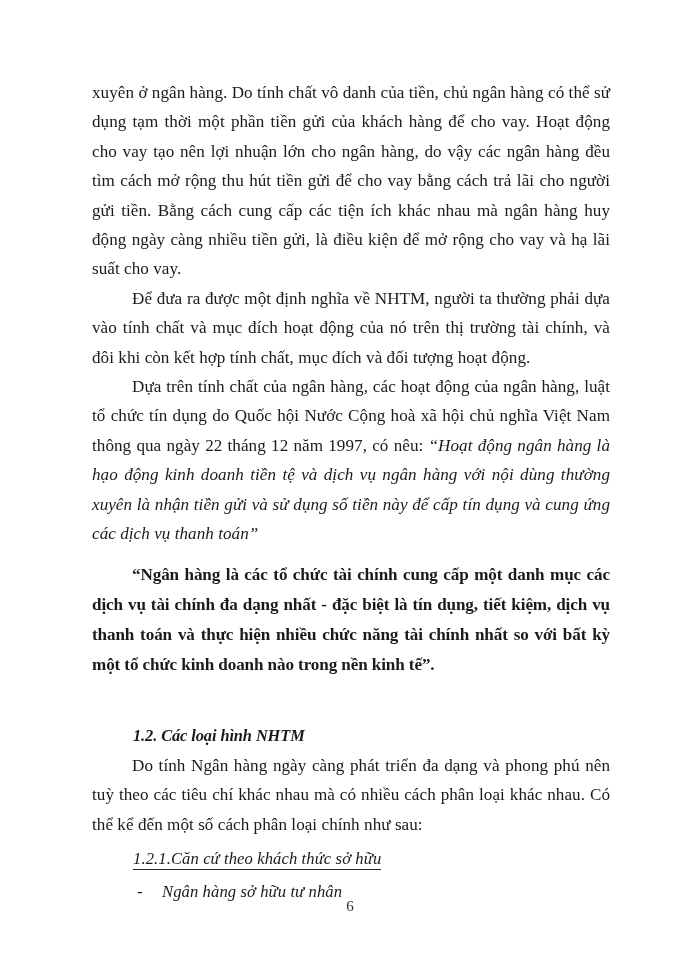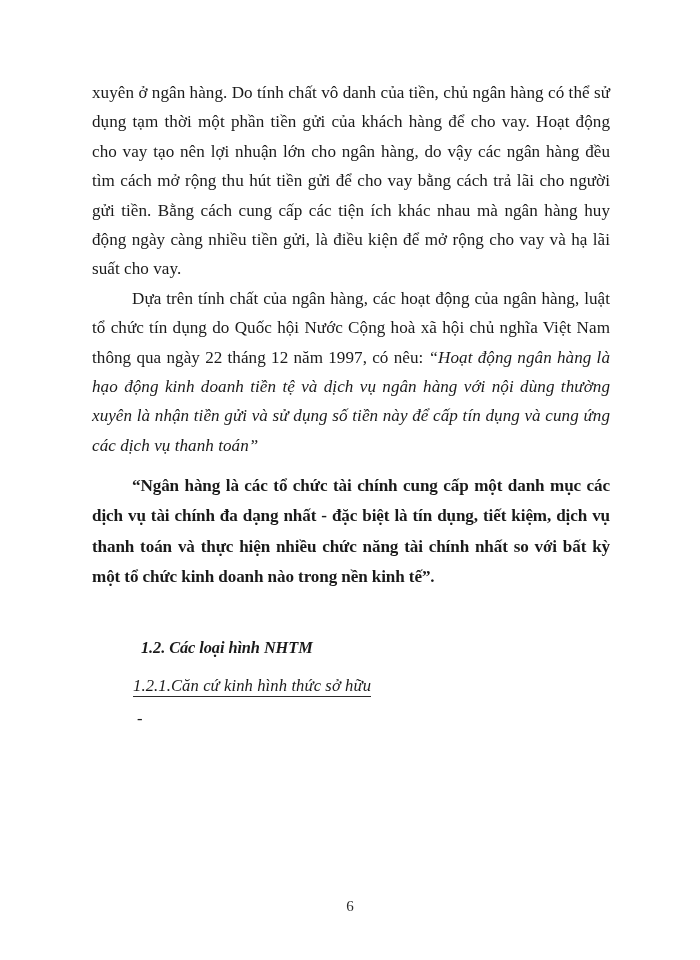--- a/index.html
+++ b/index.html
@@ -44,21 +44,21 @@
     margin-top: 11px;
     font-size: 17.1px;
     line-height: 30.2px;
     font-weight: bold;
     text-align: justify;
     text-justify: inter-word;
     text-indent: 40px;
     letter-spacing: -0.1px;
   }
   h2.section-heading {
-    margin: 8px;
+    margin: 0;
     margin-top: 28px;
     font-size: 16.4px;
     line-height: 29.4px;
     font-weight: bold;
     font-style: italic;
     text-indent: 41px;
     letter-spacing: -0.1px;
   }
   h3.sub-heading {
     margin: 0;
@@ -111,34 +111,36 @@
 </style>
 </head>
 <body>
 
 <div id="page">
 
   <div id="content">
 
     <p class="body-par">xuyên ở ngân hàng. Do tính chất vô danh của tiền, chủ ngân hàng có thể sử dụng tạm thời một phần tiền gửi của khách hàng để cho vay. Hoạt động cho vay tạo nên lợi nhuận lớn cho ngân hàng, do vậy các ngân hàng đều tìm cách mở rộng thu hút tiền gửi để cho vay bằng cách trả lãi cho người gửi tiền. Bằng cách cung cấp các tiện ích khác nhau mà ngân hàng huy động ngày càng nhiều tiền gửi, là điều kiện để mở rộng cho vay và hạ lãi suất cho vay.</p>
 
+    <p class="body-par indent">Để đưa ra được một định nghĩa về NHTM, người ta thường phải dựa vào tính chất và mục đích hoạt động của nó trên thị trường tài chính, và đôi khi còn kết hợp tính chất, mục đích và đối tượng hoạt động.</p>
 
     <p class="body-par indent"><span>Dựa trên tính chất của ngân hàng, các hoạt động của ngân hàng, luật tổ chức tín dụng do Quốc hội Nước Cộng hoà xã hội chủ nghĩa Việt Nam thông qua ngày 22 tháng 12 năm 1997, có nêu: </span><span class="inl-italic">“Hoạt động ngân hàng là hạo động kinh doanh tiền tệ và dịch vụ ngân hàng với nội dùng  thường xuyên là nhận tiền gửi và sử dụng số tiền này để cấp tín dụng và cung ứng các dịch vụ thanh toán”</span></p>
 
 
     <p class="blockquote">“Ngân hàng là các tổ chức tài chính cung cấp một danh mục các dịch vụ tài chính đa dạng nhất - đặc biệt là tín dụng, tiết kiệm, dịch vụ thanh toán và thực hiện nhiều chức năng tài chính nhất so với bất kỳ một tổ chức kinh doanh nào trong nền kinh tế”.</p>
 
     <div class="spacer-after-quote"></div>
 
     <h2 class="section-heading">1.2. Các loại hình NHTM</h2>
 
+    <p class="body-par indent">Do tính Ngân hàng ngày càng phát triển đa dạng và phong phú nên tuỳ theo các tiêu chí khác nhau mà có nhiều cách phân loại khác nhau. Có thể kể đến một số cách phân loại chính như sau:</p>
 
-    <h3 class="sub-heading"><span class="u">1.2.1.Căn cứ kinh hình thức sở hữu</span></h3>
+    <h3 class="sub-heading"><span class="u">1.2.1.Căn cứ theo khách thức sở hữu</span></h3>
 
     <ul class="bullets">
-      <li><span class="dash">-</span></li>
+      <li><span class="dash">-</span><span>Ngân hàng sở hữu tư nhân</span></li>
     </ul>
 
   </div>
 
   <div id="page-number">6</div>
 
 </div>
 
 </body></html>

